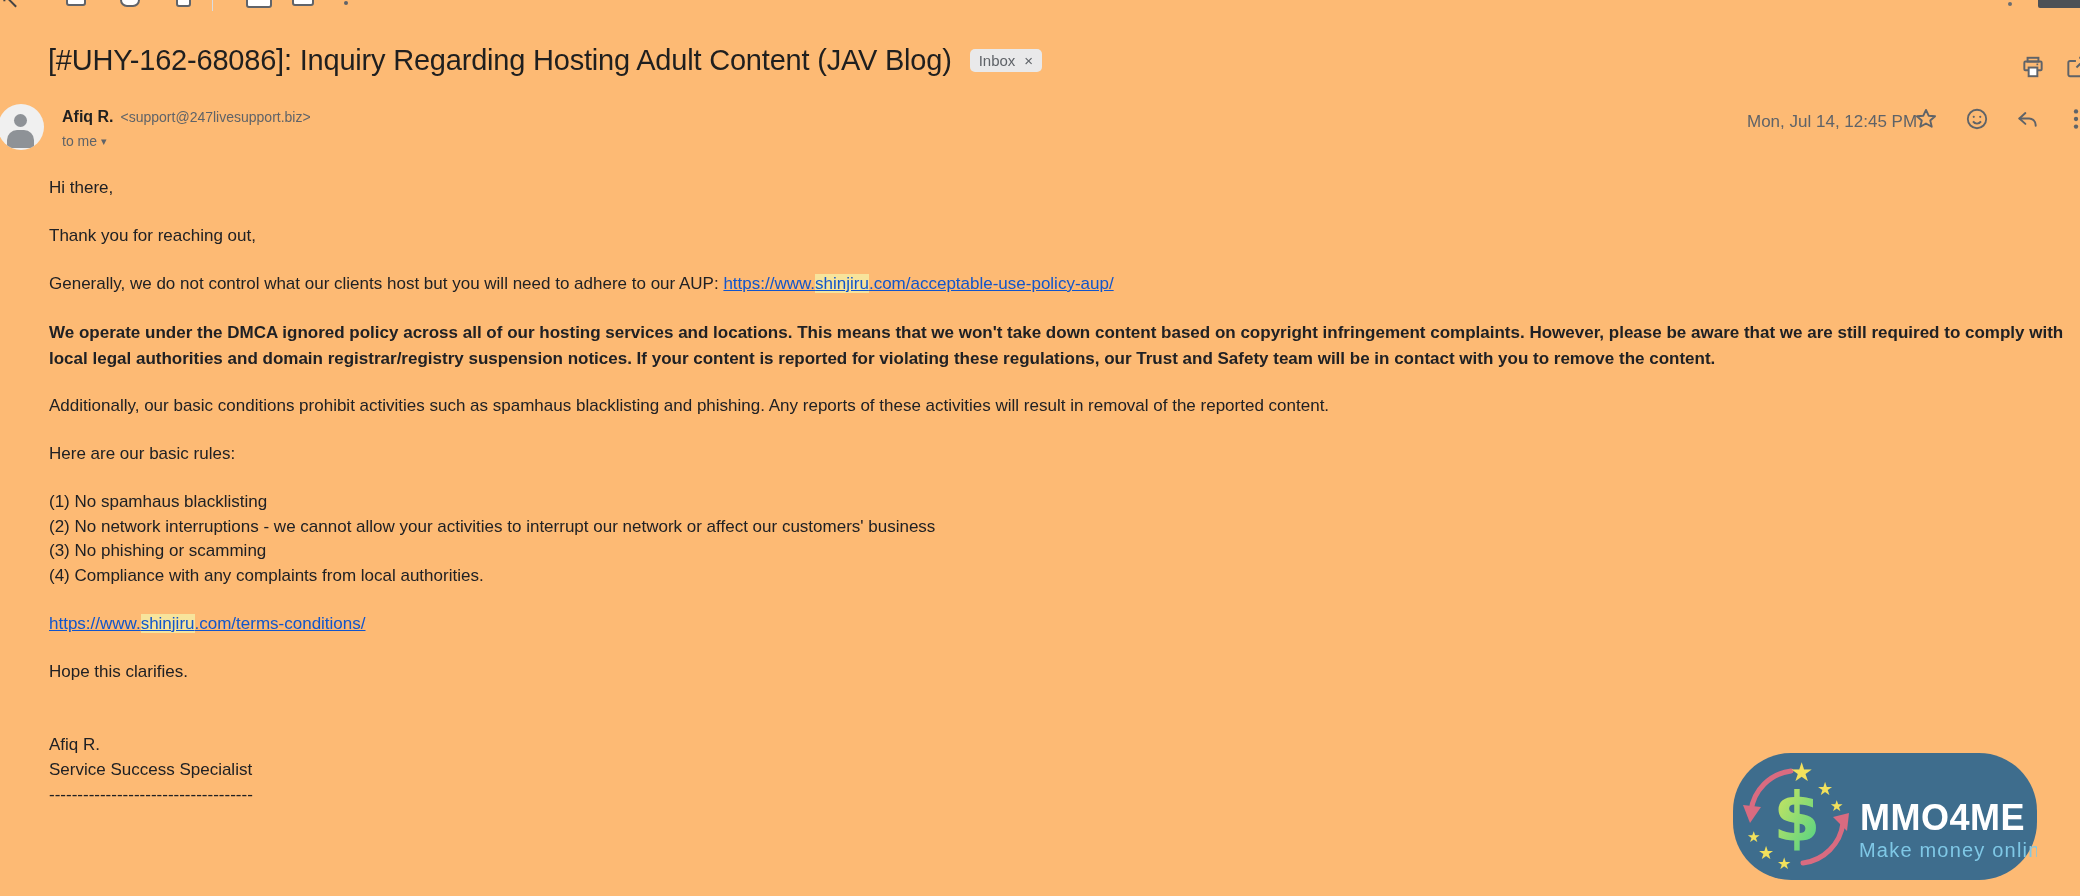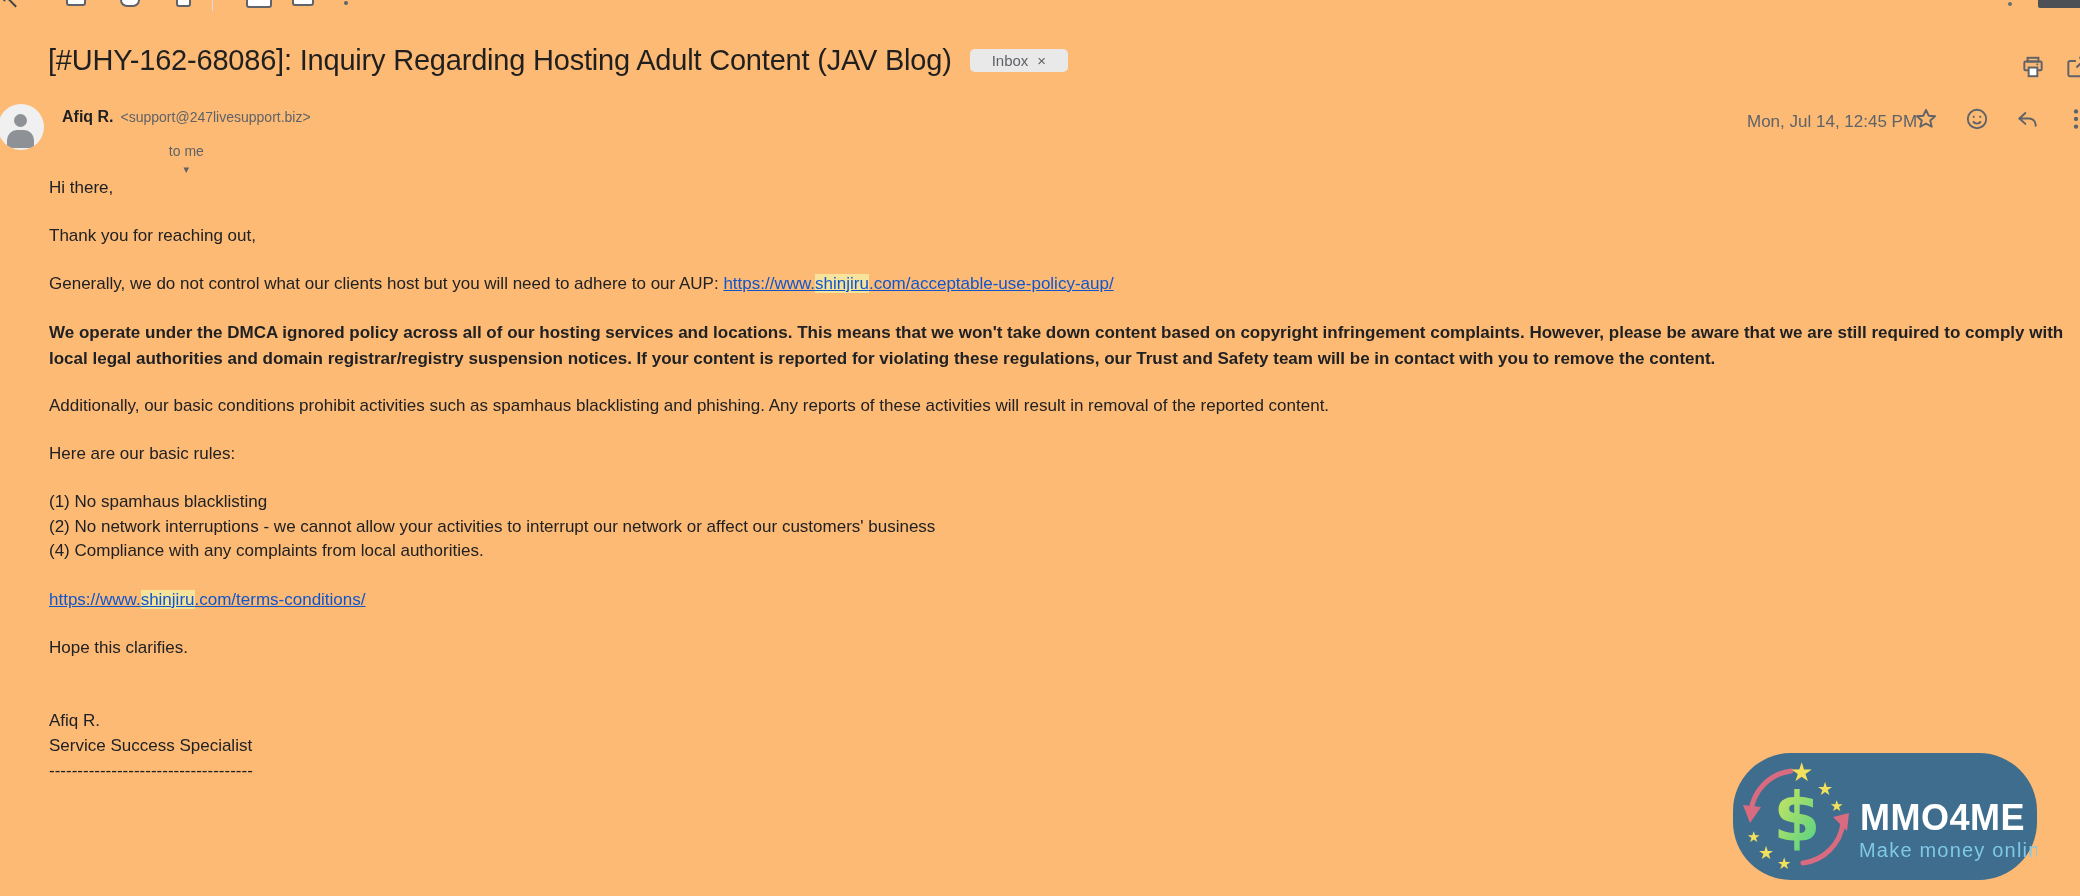--- a/index.html
+++ b/index.html
@@ -19,36 +19,36 @@
   .tback { position:absolute; left:0; top:-14px; font-size:24px; color:#444; }
   .tdivider { position:absolute; left:212px; top:0; width:1px; height:11px; background:#dadce0; }
   .tdot { position:absolute; left:344px; top:1px; width:4px; height:4px; border-radius:50%; background:#5f6368; }
   .frag-dot { position:absolute; left:2008px; top:2px; width:4px; height:4px; border-radius:50%; background:#6a6d71; }
   .frag-bar { position:absolute; left:2038px; top:-3px; width:44px; height:11px; background:#4d5156; border-radius:2px; }
 
   
   .subject-row { position:absolute; left:48px; top:44px; display:flex; align-items:center; gap:18px; }
   .subject-title { font-size:29px; font-weight:400; color:#1f1f1f; letter-spacing:-0.2px; white-space:nowrap; }
   .chip { display:inline-flex; align-items:center; gap:9px; background:#e9e9ea; color:#5f6368;
-          font-size:15px; padding:4px 22px; border-radius:5px; line-height:1; }
+          font-size:15px; padding:4px 9px; border-radius:5px; line-height:1; }
   .chip-x { font-size:15px; color:#5f6368; cursor:pointer; }
   .subject-actions svg { display:block; }
   .icon-print { position:absolute; left:2020px; top:54px; }
   .icon-open  { position:absolute; left:2064px; top:54px; }
 
   
   .avatar { position:absolute; left:-2px; top:104px; width:46px; height:46px; border-radius:50%;
             background:#f0f0f0; overflow:hidden; }
   .avatar .head { position:absolute; left:16px; top:10px; width:13px; height:13px; border-radius:50%; background:#8e9297; }
   .avatar .torso { position:absolute; left:9px; top:26px; width:27px; height:18px; border-radius:10px 10px 0 0; background:#8e9297; }
   .sender-block { position:absolute; left:62px; top:108px; }
   .sender-line { display:flex; align-items:baseline; gap:7px; }
   .sender-name { font-size:16px; font-weight:700; color:#1f1f1f; }
   .sender-email { font-size:14px; color:#5f6368; }
-  .to-line { margin-top:17px; font-size:14px; color:#5f6368; display:flex; align-items:center; gap:4px; cursor:pointer;flex-direction:column; }
+  .to-line { margin-top:7px; font-size:14px; color:#5f6368; display:flex; align-items:center; gap:4px; cursor:pointer; }
   .to-caret { font-size:11px; color:#5f6368; }
   .date-text { position:absolute; left:1747px; top:112px; font-size:17px; color:#5f6368; white-space:nowrap; }
   .hicon { position:absolute; top:106px; cursor:pointer; }
   .hicon svg { display:block; }
   .icon-star { left:1913px; }
   .icon-emoji { left:1964px; }
   .icon-reply { left:2014px; }
   .icon-more { left:2070px; }
 
   
@@ -161,20 +161,21 @@
   <div class="msg-body">
     <p class="p-greeting">Hi there,</p>
     <p class="p-thanks">Thank you for reaching out,</p>
     <p class="p-aup"><span>Generally, we do not control what our clients host but you will need to adhere to our AUP: </span><a class="maillink"><span>https://www.</span><span class="hl">shinjiru</span><span>.com/acceptable-use-policy-aup/</span></a></p>
     <p class="p-dmca">We operate under the DMCA ignored policy across all of our hosting services and locations. This means that we won't take down content based on copyright infringement complaints. However, please be aware that we are still required to comply with local legal authorities and domain registrar/registry suspension notices. If your content is reported for violating these regulations, our Trust and Safety team will be in contact with you to remove the content.</p>
     <p class="p-addl">Additionally, our basic conditions prohibit activities such as spamhaus blacklisting and phishing. Any reports of these activities will result in removal of the reported content.</p>
     <p class="p-rules-h">Here are our basic rules:</p>
     <div class="rules">
       <p>(1) No spamhaus blacklisting</p>
       <p>(2) No network interruptions - we cannot allow your activities to interrupt our network or affect our customers' business</p>
+      <p>(3) No phishing or scamming</p>
       <p>(4) Compliance with any complaints from local authorities.</p>
     </div>
     <p class="p-link2"><a class="maillink"><span>https://www.</span><span class="hl">shinjiru</span><span>.com/terms-conditions/</span></a></p>
     <p class="p-hope">Hope this clarifies.</p>
     <div class="sig">
       <p>Afiq R.</p>
       <p>Service Success Specialist</p>
       <p>------------------------------------</p>
     </div>
   </div>

